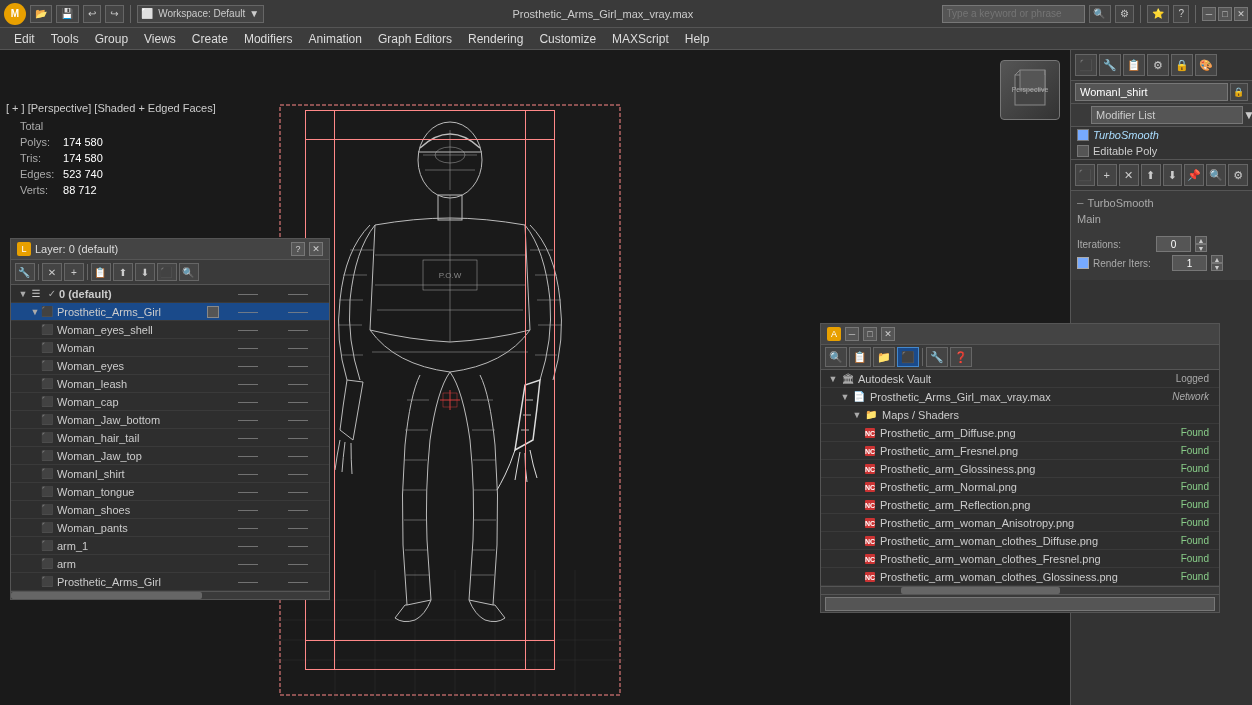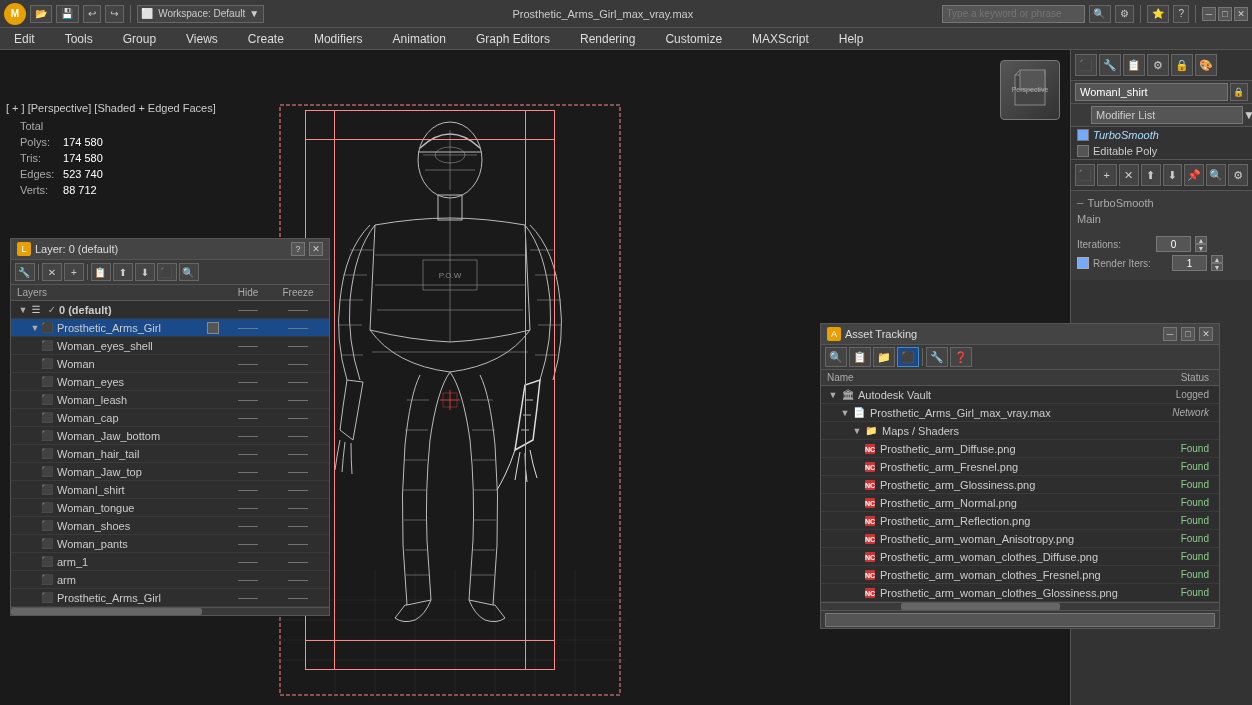--- a/index.html
+++ b/index.html
@@ -79,21 +79,21 @@
     }
 
     
     #menu-bar {
       height: 22px;
       background: #3c3c3c;
       border-bottom: 1px solid #555;
       display: flex;
       align-items: center;
       padding: 0 6px;
-      gap: 14px;
+      gap: 0;
     }
     .menu-item {
       padding: 2px 8px;
       font-size: 12px;
       color: #ddd;
       cursor: pointer;
       border-radius: 2px;
     }
 
     
@@ -826,25 +826,20 @@
     <div class="layer-tb-separator"></div>
     <div class="layer-tb-btn">✕</div>
     <div class="layer-tb-btn">+</div>
     <div class="layer-tb-separator"></div>
     <div class="layer-tb-btn">📋</div>
     <div class="layer-tb-btn">⬆</div>
     <div class="layer-tb-btn">⬇</div>
     <div class="layer-tb-btn">⬛</div>
     <div class="layer-tb-btn">🔍</div>
   </div>
-  <div class="layer-header">
-    <span class="layer-header-name">Layers</span>
-    <span class="layer-header-hide">Hide</span>
-    <span class="layer-header-freeze">Freeze</span>
-  </div>
 
   <div class="layer-item default-layer" style="padding-left: 6px;">
     <div class="layer-expand">▼</div>
     <div class="layer-type-icon">☰</div>
     <div class="layer-check">✓</div>
     <span class="layer-name bold">0 (default)</span>
     <span class="layer-dash">——</span>
     <span class="layer-dash">——</span>
   </div>
   <div class="layer-item selected" style="padding-left: 18px;">
@@ -948,37 +943,32 @@
   </div>
 
   <div class="layer-scrollbar">
     <div class="layer-scroll-thumb"></div>
   </div>
 </div>
 
 <div id="asset-panel">
   <div class="asset-titlebar">
     <div class="asset-title-icon">A</div>
-    <span class="asset-title-text">Asset Tracking</span>
     <div class="asset-win-btn">─</div>
     <div class="asset-win-btn">□</div>
     <div class="asset-win-btn">✕</div>
   </div>
   <div class="asset-toolbar">
     <div class="asset-tb-btn">🔍</div>
     <div class="asset-tb-btn">📋</div>
     <div class="asset-tb-btn">📁</div>
     <div class="asset-tb-btn active">⬛</div>
     <div class="asset-tb-separator"></div>
     <div class="asset-tb-btn">🔧</div>
     <div class="asset-tb-btn">❓</div>
-  </div>
-  <div class="asset-header">
-    <span class="asset-col-name">Name</span>
-    <span class="asset-col-status">Status</span>
   </div>
 
   <div class="asset-tree-item asset-indent-0">
     <div class="asset-expand">▼</div>
     <div class="asset-type-icon">🏛</div>
     <span class="asset-item-name">Autodesk Vault</span>
     <span class="asset-status logged">Logged</span>
   </div>
   <div class="asset-tree-item asset-indent-1">
     <div class="asset-expand">▼</div>

